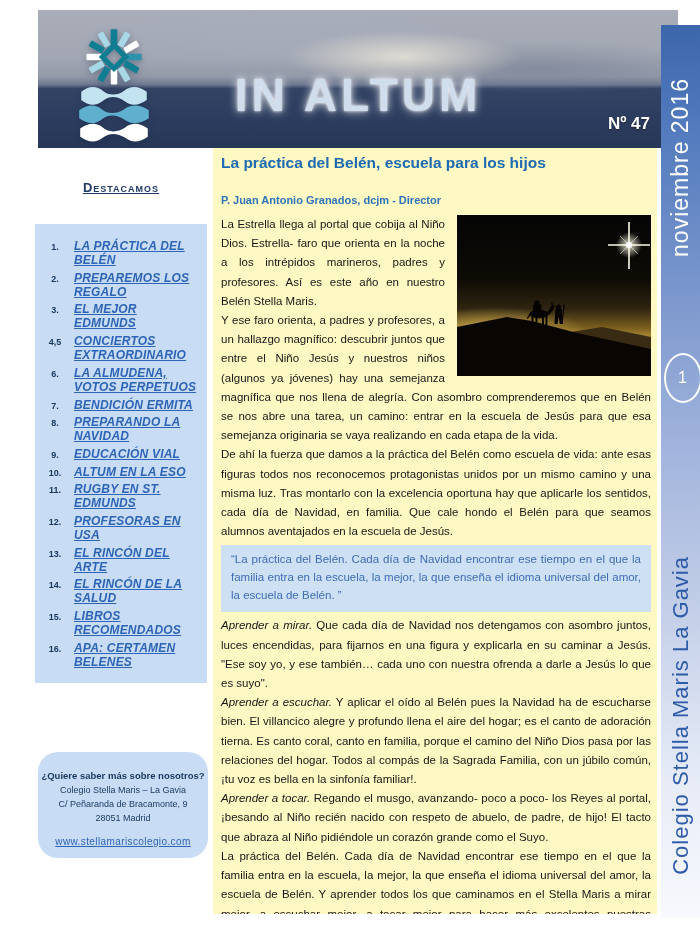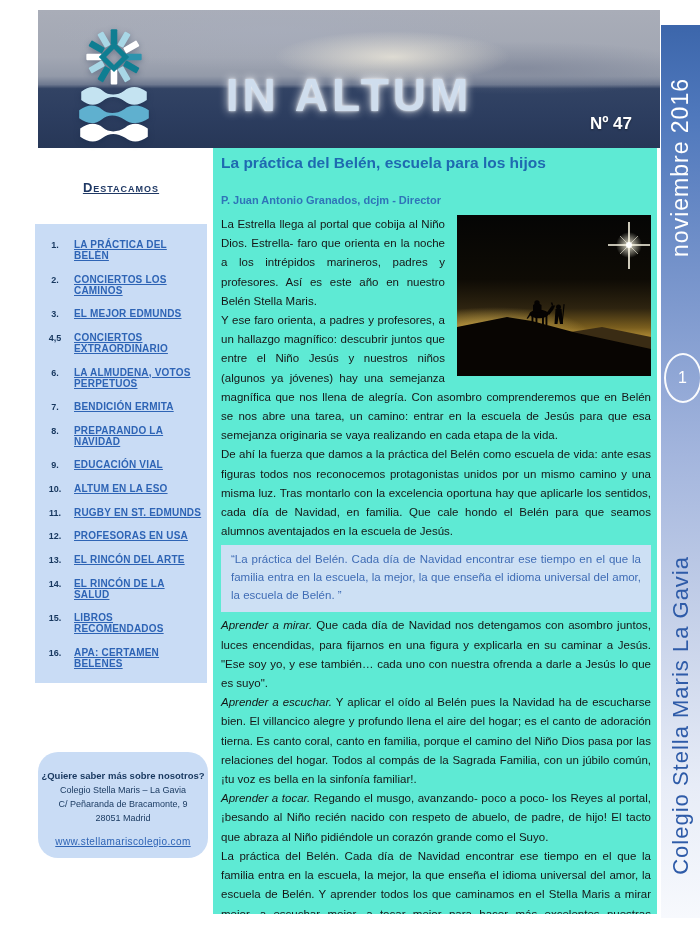--- a/index.html
+++ b/index.html
@@ -10,20 +10,21 @@
   }
 
   
   .header-photo {
     position:absolute; left:38px; top:10px; width:622px; height:138px;
     background:
       radial-gradient(ellipse 190px 42px at 57% 34%, rgba(238,233,219,0.80), rgba(238,233,219,0) 62%),
       radial-gradient(ellipse 320px 55px at 38% 16%, rgba(168,174,190,0.55), rgba(168,174,190,0) 70%),
       radial-gradient(ellipse 260px 38px at 78% 42%, rgba(116,124,145,0.55), rgba(116,124,145,0) 70%),
       linear-gradient(180deg, #a9adb8 0%, #a2a7b3 34%, #939aa9 48%, #6e7990 54%, #324364 57%, #2c3d5f 78%, #273757 100%);
+    padding-left: 18px;
   }
   .masthead {
     position:absolute; left:0; right:0; top:58px; text-align:center;
     font-size:46px; font-weight:bold; letter-spacing:4px;
     color:#cfdded;
     text-shadow:0 0 10px rgba(255,255,255,0.95), 0 0 3px rgba(255,255,255,0.9), 0 2px 3px rgba(30,50,80,0.35);
   }
   .issue-no {
     position:absolute; right:28px; bottom:14px;
     color:#ffffff; font-size:17px; font-weight:600;
@@ -55,35 +56,35 @@
     color:#1f3864; text-decoration:underline;
   }
   .toc-box {
     position:absolute; left:35px; top:224px; width:172px; height:459px;
     background:#c9dcf5; box-sizing:border-box;
     display:flex; flex-direction:column; justify-content:space-between;
     padding:15px 5px 14px 6px;
   }
   .toc-row { display:flex; align-items:baseline; cursor:pointer; }
   .toc-num { flex:none; width:28px; text-align:center; font-size:9px; font-weight:bold; color:#17375e; }
-  .toc-link { margin-left:5px; font-size:10px; font-weight:bold; letter-spacing:0.2px; color:#2e64b5; text-decoration:underline; }
+  .toc-link { margin-left:5px; font-size:12px; font-weight:bold; letter-spacing:0.2px; color:#2e64b5; text-decoration:underline;font-style:italic; }
 
   .contact-box {
     position:absolute; left:38px; top:752px; width:170px; height:106px;
     background:#c9dcf5; border-radius:20px; box-sizing:border-box;
     text-align:center; padding-top:17px;
     color:#17375e; font-size:9px; line-height:1.55;
   }
   .contact-q { font-weight:bold; font-size:9.5px; }
   .contact-link { display:block; margin-top:8px; font-size:10px; letter-spacing:0.4px; color:#2e64b5; text-decoration:underline; cursor:pointer;text-align:center; }
 
   
   .article {
     position:absolute; left:213px; top:148px; width:444px; height:766px;
-    background:#5eead4; box-sizing:border-box; padding:6px 6px 0 8px; overflow:hidden;
+    background:#fef9c3; box-sizing:border-box; padding:6px 6px 0 8px; overflow:hidden;
   }
   .article-title { color:#1e6ab0; font-size:15.5px; font-weight:bold; }
   .article-author { color:#2f74b8; font-size:11px; font-weight:bold; margin-top:22px; }
   .article-body {
     margin-top:9px; font-size:11.5px; line-height:19.2px;
     text-align:justify; color:#161616;
   }
   .article-body p { margin:0; }
   .nativity { float:right; width:194px; height:161px; margin:0 0 6px 12px; }
   .lead-italic { font-style:italic; }
@@ -140,21 +141,21 @@
 
 <div class="destacamos">Destacamos</div>
 
 <div class="toc-box">
   <div class="toc-row">
     <span class="toc-num">1.</span>
     <span class="toc-link">LA PRÁCTICA DEL BELÉN</span>
   </div>
   <div class="toc-row">
     <span class="toc-num">2.</span>
-    <span class="toc-link">CONCIERTOS LOS CAMINOS</span>
+    <span class="toc-link">PREPAREMOS LOS REGALO</span>
   </div>
   <div class="toc-row">
     <span class="toc-num">3.</span>
     <span class="toc-link">EL MEJOR EDMUNDS</span>
   </div>
   <div class="toc-row">
     <span class="toc-num">4,5</span>
     <span class="toc-link">CONCIERTOS EXTRAORDINARIO</span>
   </div>
   <div class="toc-row">

